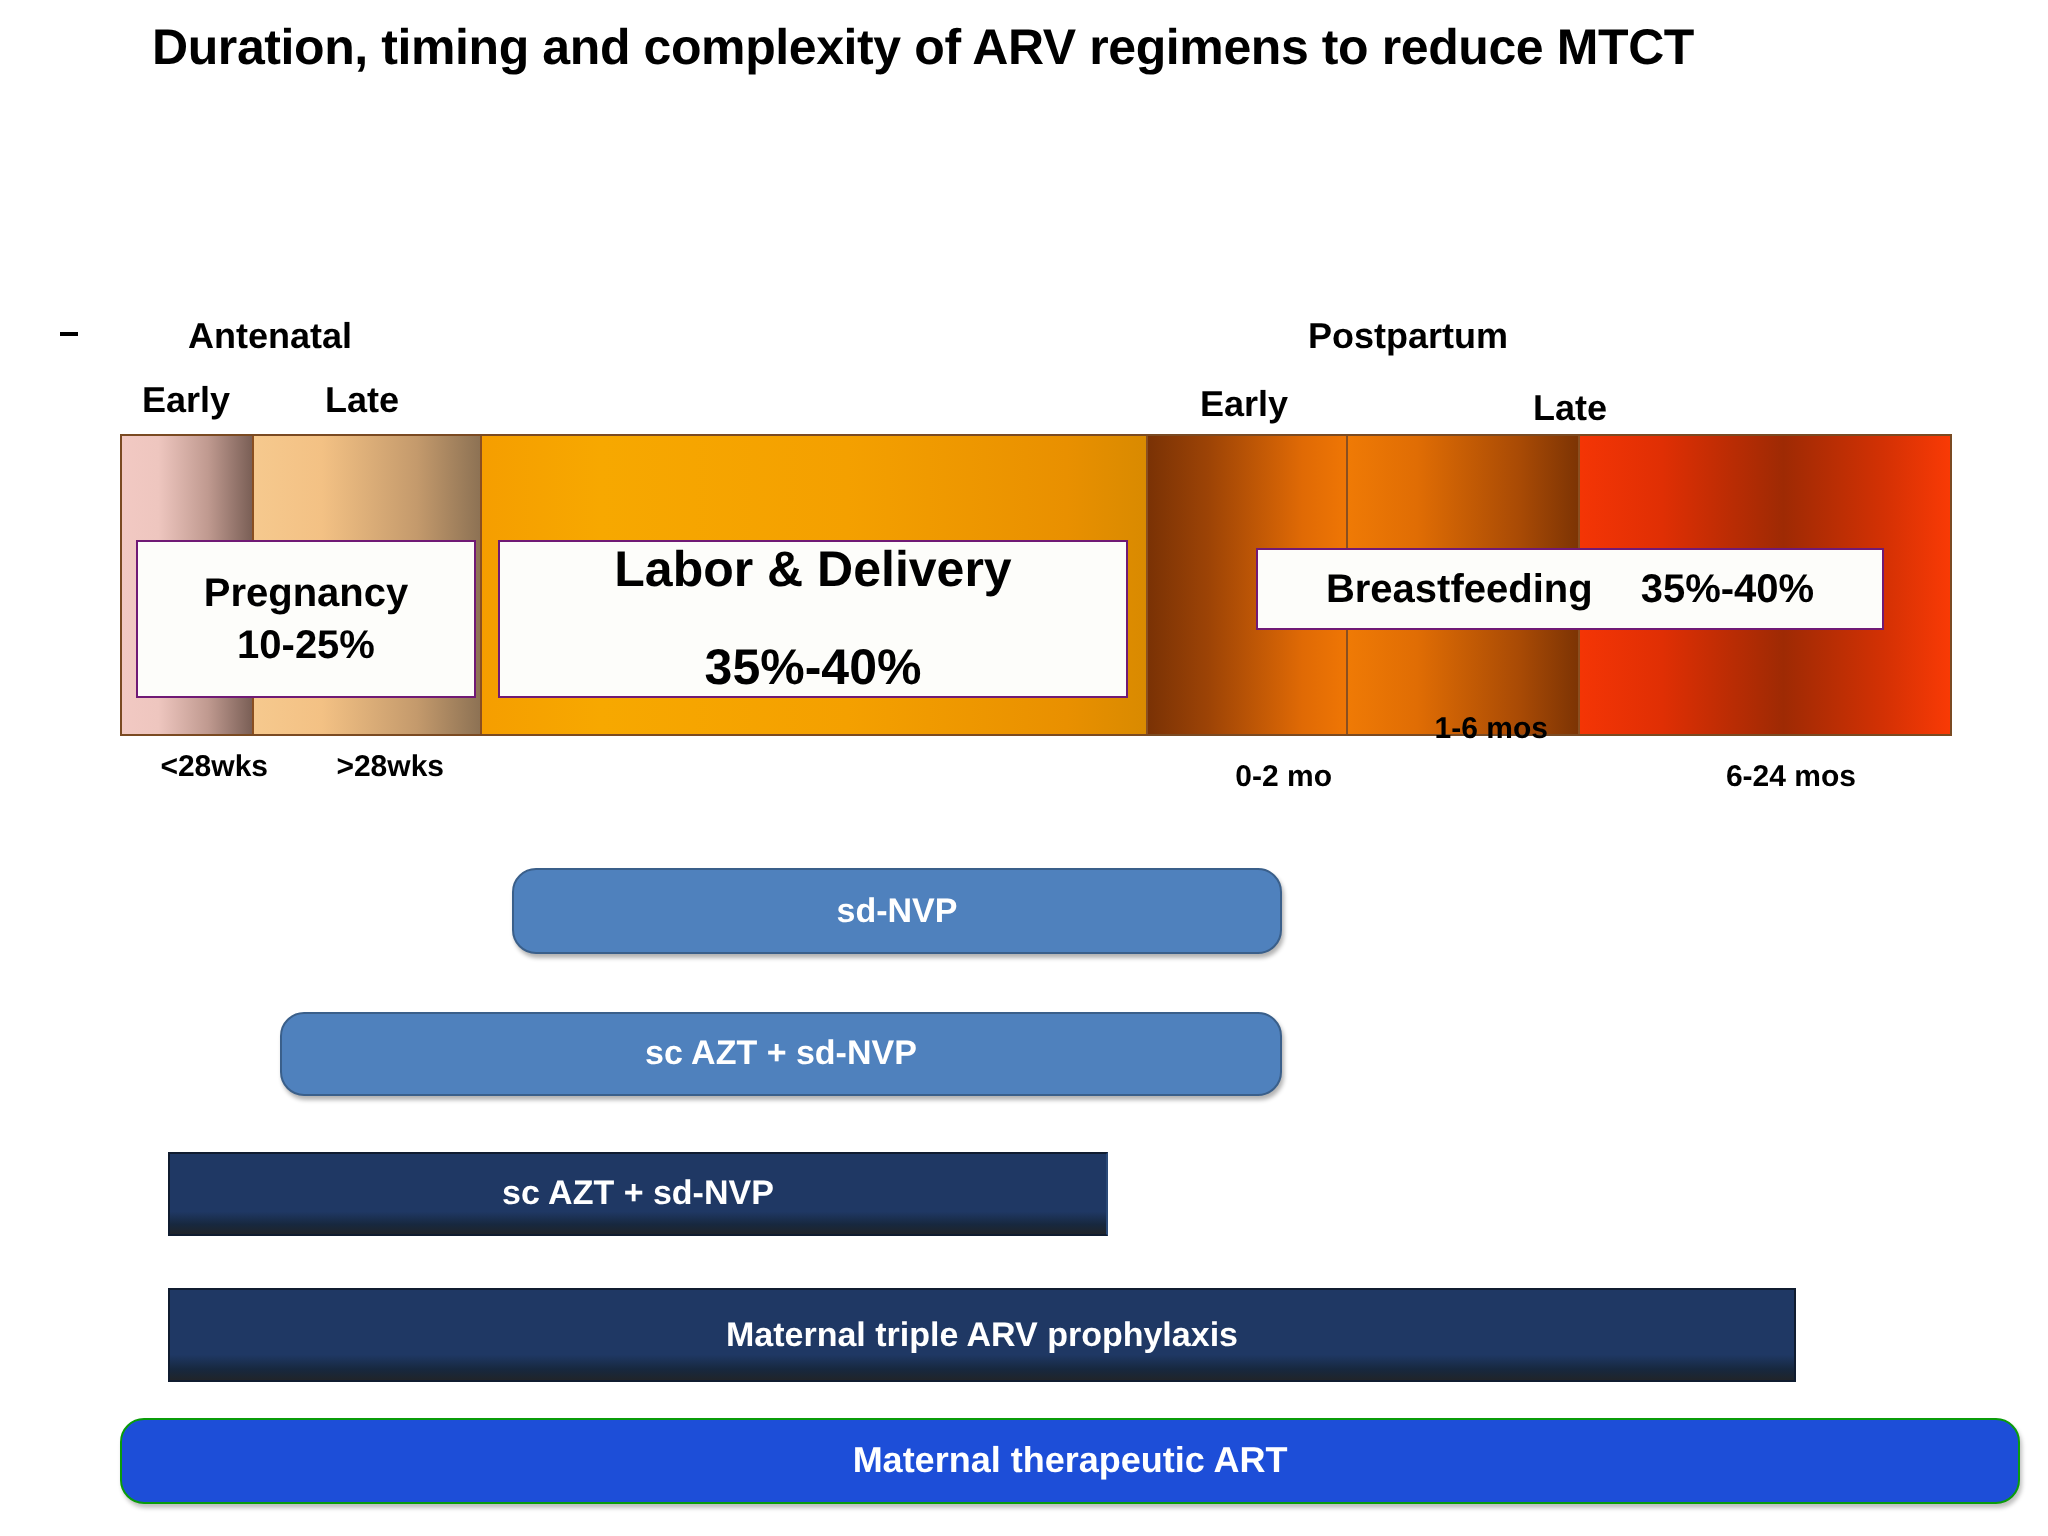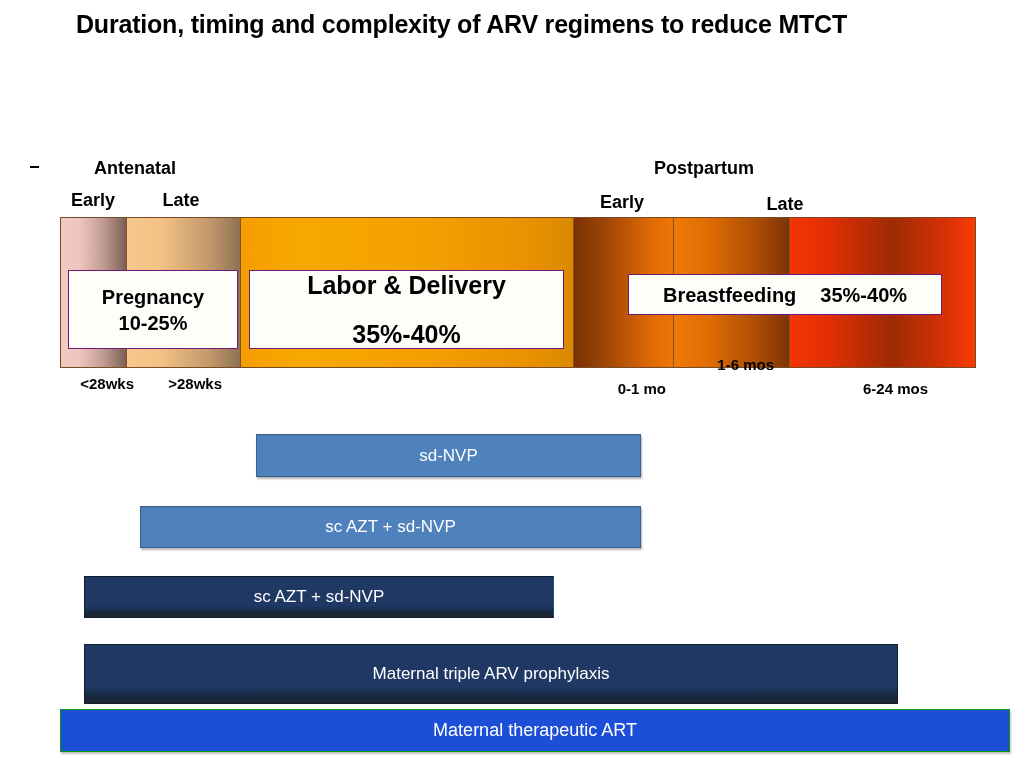--- a/index.html
+++ b/index.html
@@ -138,22 +138,23 @@
   #tick-0-1mo  { left: 578px; top: 380px; width: 88px; }
   #tick-1-6mos { left: 684px; top: 356px; width: 90px; }
   #tick-6-24   { left: 836px; top: 380px; width: 92px; }
 
   
   .regimen-bar {
     position: absolute;
     box-sizing: border-box;
     display: flex;
     color: #ffffff;
-    font-weight: normal;
+    font-weight: bold;
     font-size: 17px;
+    border-radius: 12px;
   }
   .regimen-seg {
     display: flex;
     align-items: center;
     justify-content: center;
     height: 100%;
     box-sizing: border-box;
     white-space: nowrap;
   }
   .blue-bar {
@@ -169,21 +170,21 @@
     background: #1d4ed8;
     border: 1px solid #0a9c0a;
     box-shadow: 1px 2px 2px rgba(0,0,0,0.25);
   }
 
   #bar-sdnvp        { left: 256px; top: 434px; width: 385px; height: 43px; }
   #bar-scazt-sdnvp  { left: 140px; top: 506px; width: 501px; height: 42px; }
   #bar-split        { left:  84px; top: 576px; width: 814px; height: 42px; }
   #bar-split .regimen-seg.left  { width: 470px; border-right: 1px solid #2b4a78; }
   #bar-split .regimen-seg.right { width: 344px; }
-  #bar-triple       { left:  84px; top: 644px; width: 814px; height: 60px; }
+  #bar-triple       { left:  84px; top: 644px; width: 814px; height: 47px; }
   #bar-art          { left:  60px; top: 709px; width: 950px; height: 43px; }
   #bar-art .regimen-seg { font-size: 18px; }
 </style>
 </head>
 <body>
 
 <div id="slide-title">Duration, timing and complexity of ARV regimens to reduce MTCT</div>
 
 <div id="bullet-dash"></div>
 
@@ -213,21 +214,21 @@
   <span>35%-40%</span>
 </div>
 
 <div class="callout" id="callout-breastfeeding">
   <span>Breastfeeding</span>
   <span>35%-40%</span>
 </div>
 
 <div class="tick-label" id="tick-lt28">&lt;28wks</div>
 <div class="tick-label" id="tick-gt28">&gt;28wks</div>
-<div class="tick-label" id="tick-0-1mo">0-1 mo</div>
+<div class="tick-label" id="tick-0-1mo">0-2 mo</div>
 <div class="tick-label" id="tick-1-6mos">1-6 mos</div>
 <div class="tick-label" id="tick-6-24">6-24 mos</div>
 
 <div class="regimen-bar blue-bar" id="bar-sdnvp">
   <div class="regimen-seg" style="width:100%">sd-NVP</div>
 </div>
 
 <div class="regimen-bar blue-bar" id="bar-scazt-sdnvp">
   <div class="regimen-seg" style="width:100%">sc AZT + sd-NVP</div>
 </div>

